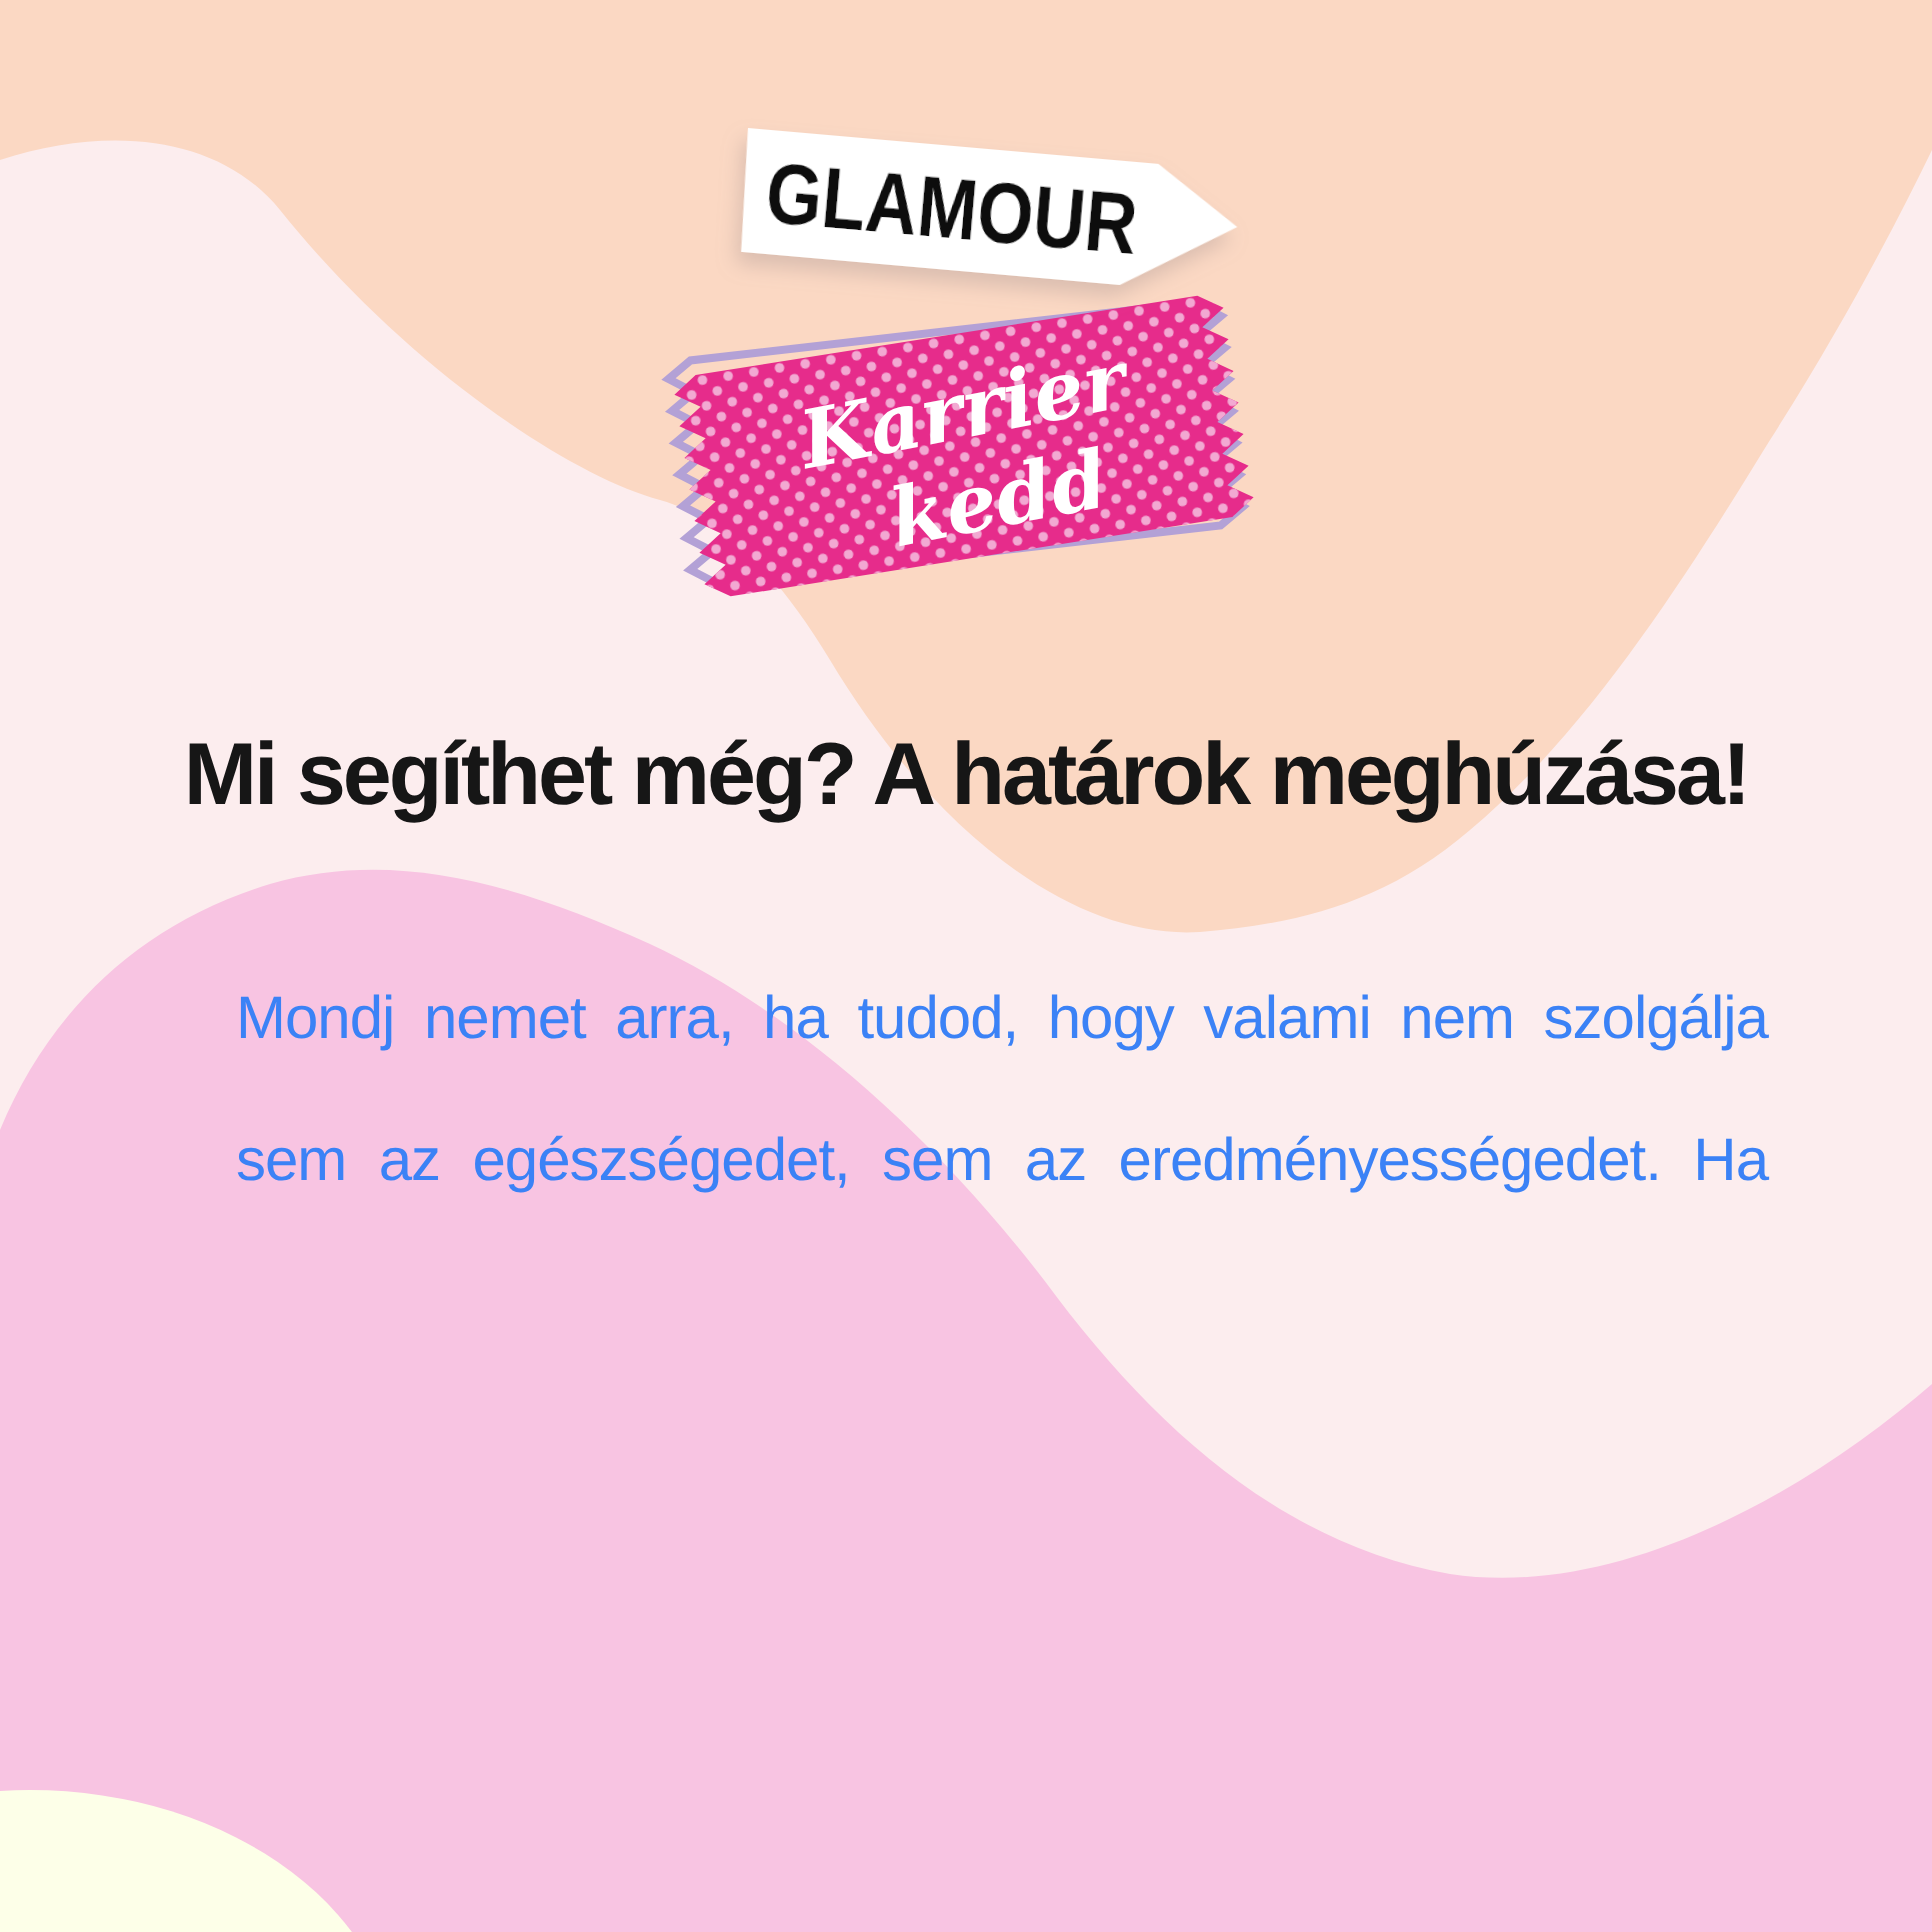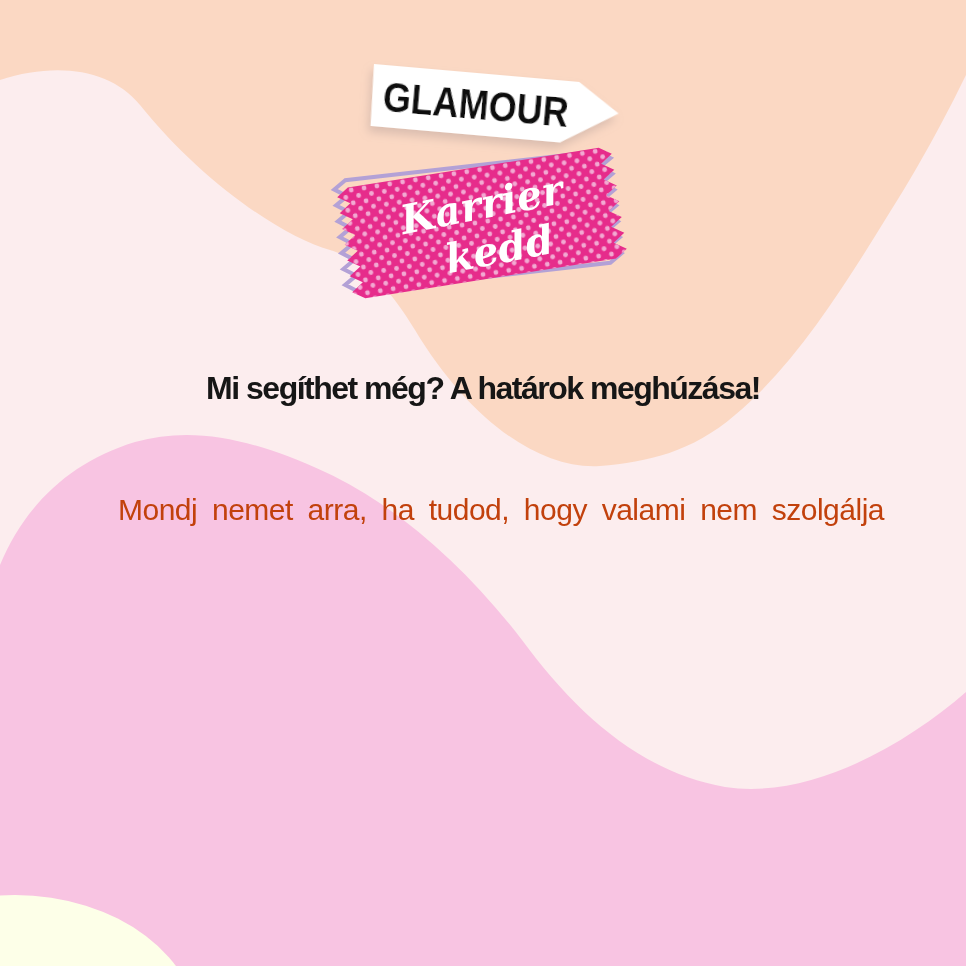--- a/index.html
+++ b/index.html
@@ -4,27 +4,27 @@
 <style>
   html,body{margin:0;padding:0;background:#ffffff;}
   .canvas{
     position:relative;width:966px;height:966px;overflow:hidden;
     font-family:"Liberation Sans",sans-serif;
   }
   .bg-svg,.badge-svg{position:absolute;left:0;top:0;}
   .heading{
     position:absolute;left:83px;top:362px;width:800px;
     text-align:center;
-    font-size:32px;font-weight:bold;letter-spacing:-1.5px;
+    font-size:44px;font-weight:bold;letter-spacing:-1.5px;
     color:#161616;line-height:52px;
     font-family:"Liberation Sans",sans-serif;
   }
   .bodytext{
     position:absolute;left:118px;top:475px;width:766px;
-    color:#c2410c;font-size:30px;letter-spacing:-0.5px;
+    color:#3b82f6;font-size:30px;letter-spacing:-0.5px;
     font-family:"Liberation Sans",sans-serif;
   }
   .bodyline{
     height:70.8px;line-height:70.8px;
     text-align:justify;text-align-last:justify;
     white-space:normal;
   }
   .bodyline.last{text-align-last:left;}
   .glamour-text{
     font-family:"Liberation Sans",sans-serif;
@@ -93,15 +93,16 @@
     <g transform="translate(374,64) rotate(5)" filter="url(#bannerShadow)">
       <polygon points="0,0 206,0 248,28 192,62 2,62" fill="#ffffff"></polygon>
       <text class="glamour-text" x="12" y="46" font-size="43" textLength="186" lengthAdjust="spacingAndGlyphs" fill="#111111">GLAMOUR</text>
     </g>
   </svg>
 
   <div class="heading">Mi segíthet még? A határok meghúzása!</div>
 
   <div class="bodytext">
     <div class="bodyline">Mondj nemet arra, ha tudod, hogy valami nem szolgálja</div>
+    <div class="bodyline">sem az egészségedet, sem az eredményességedet. Ha</div>
   </div>
 
 </div>
 
 </body></html>

